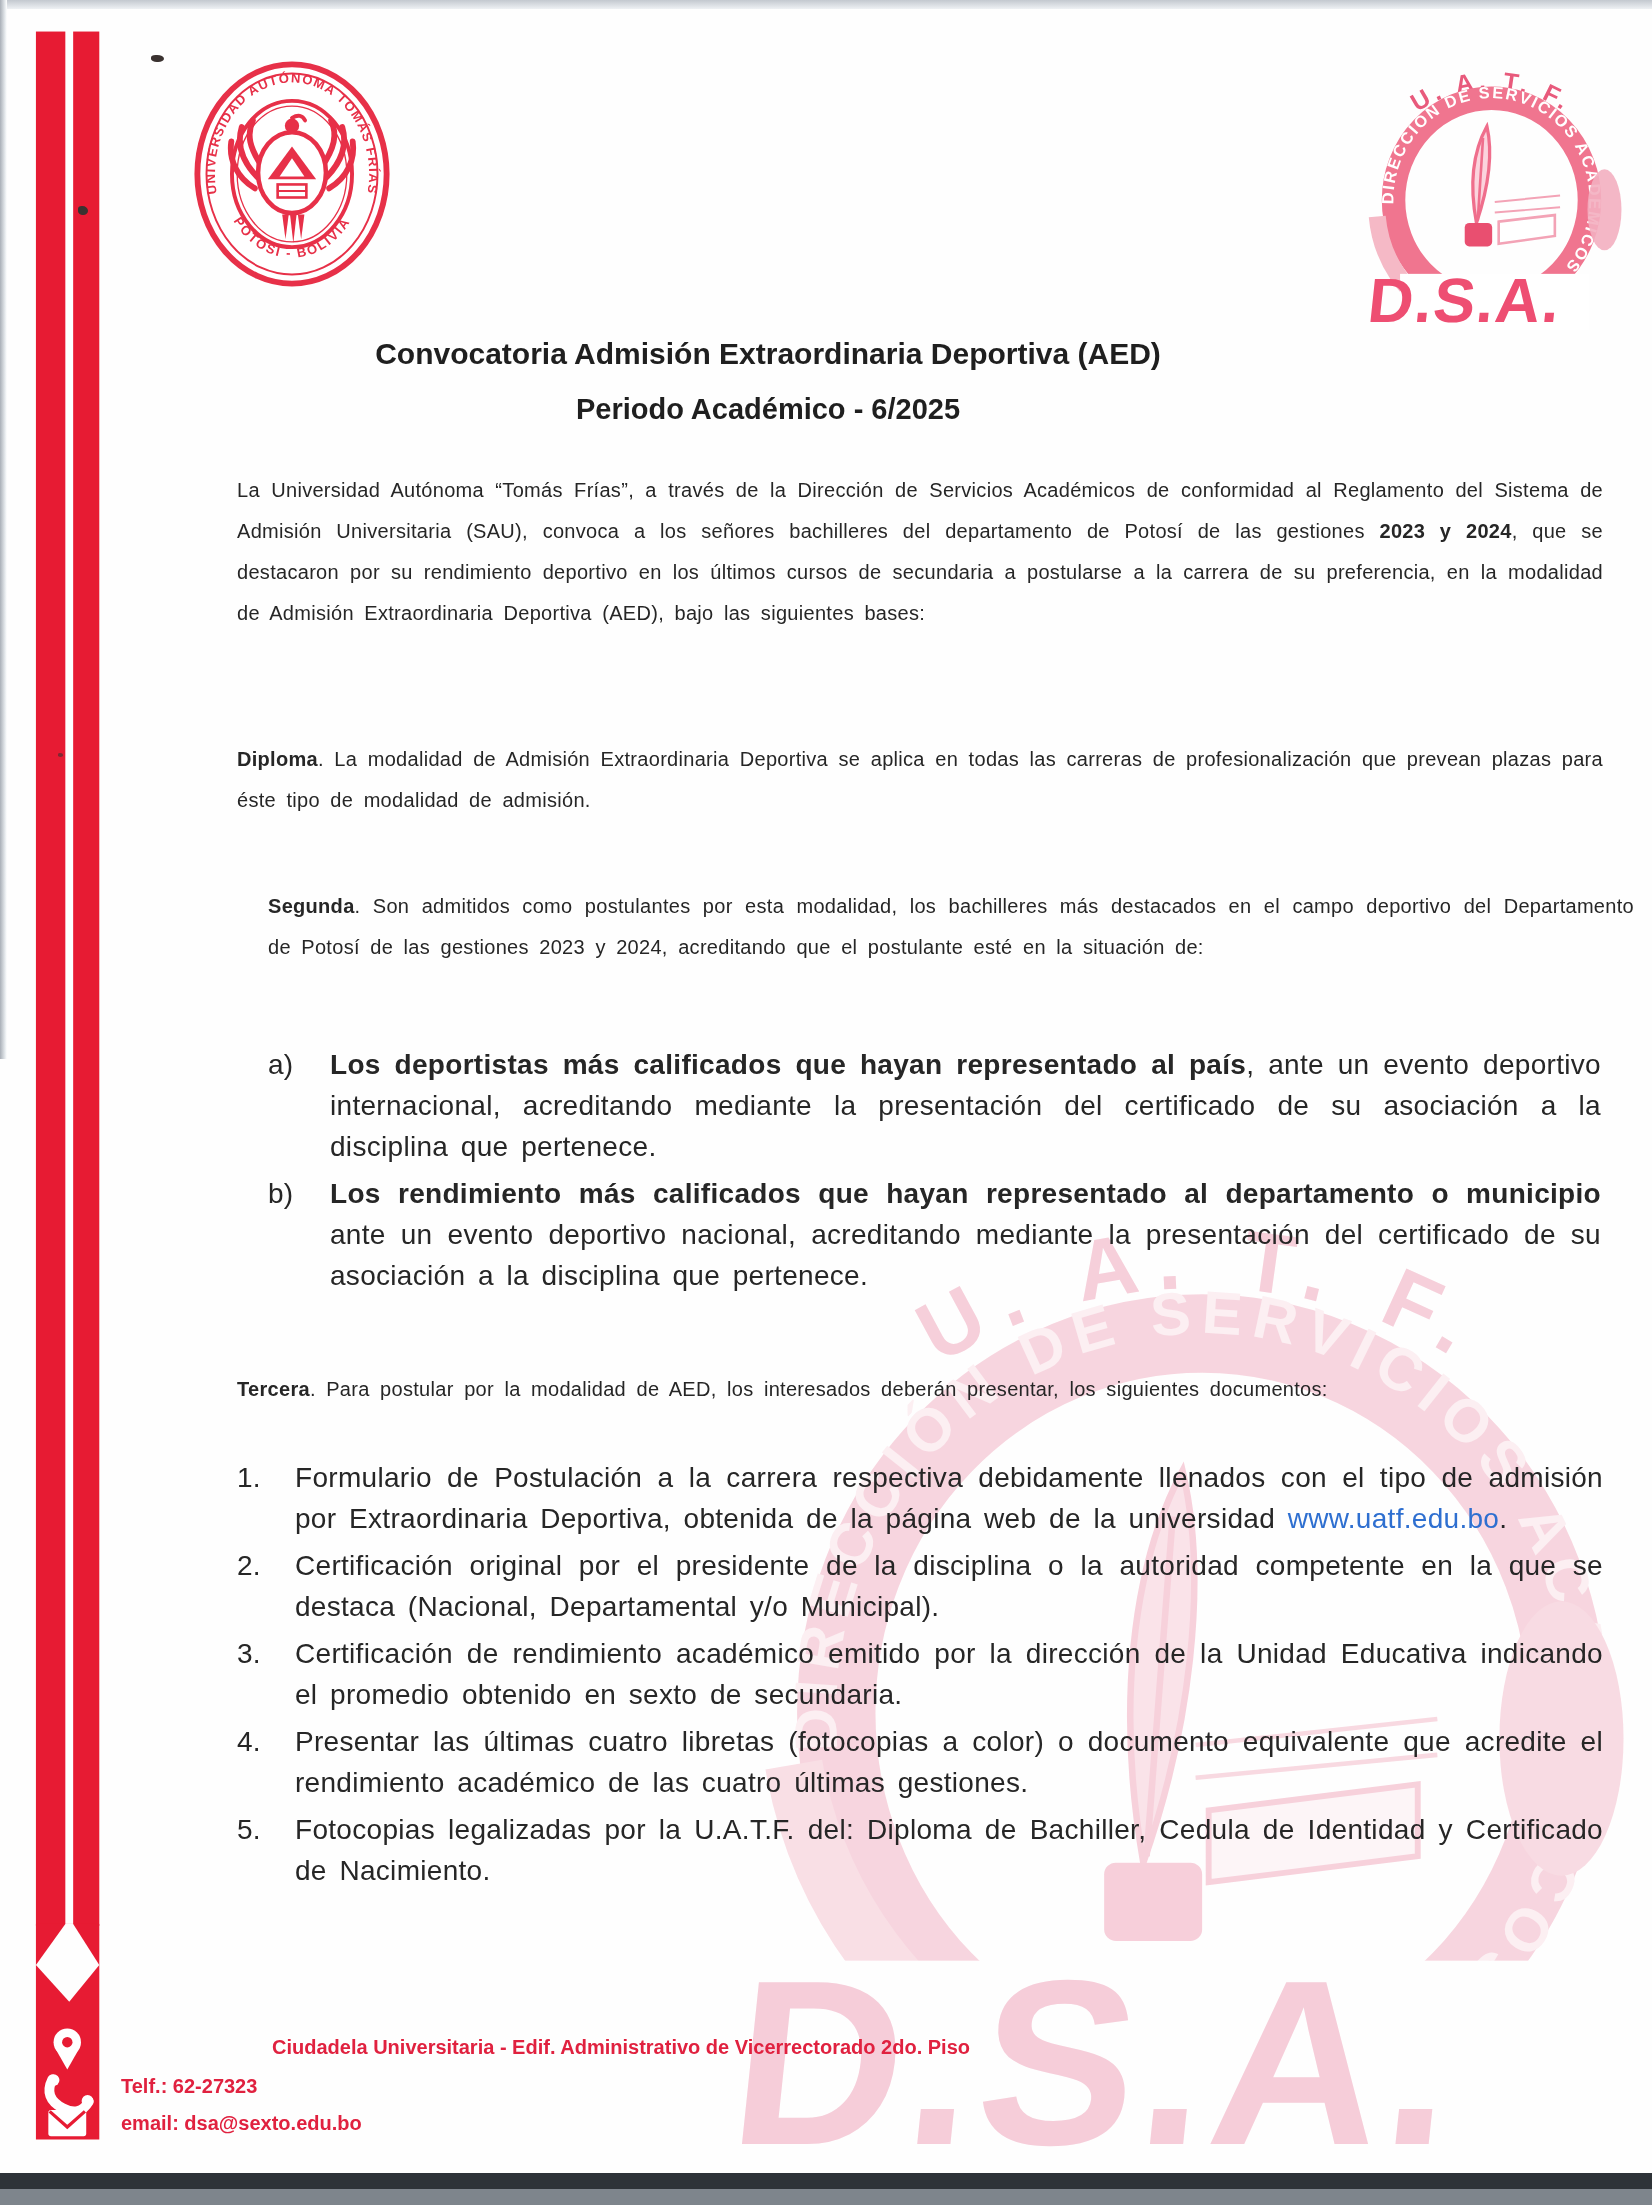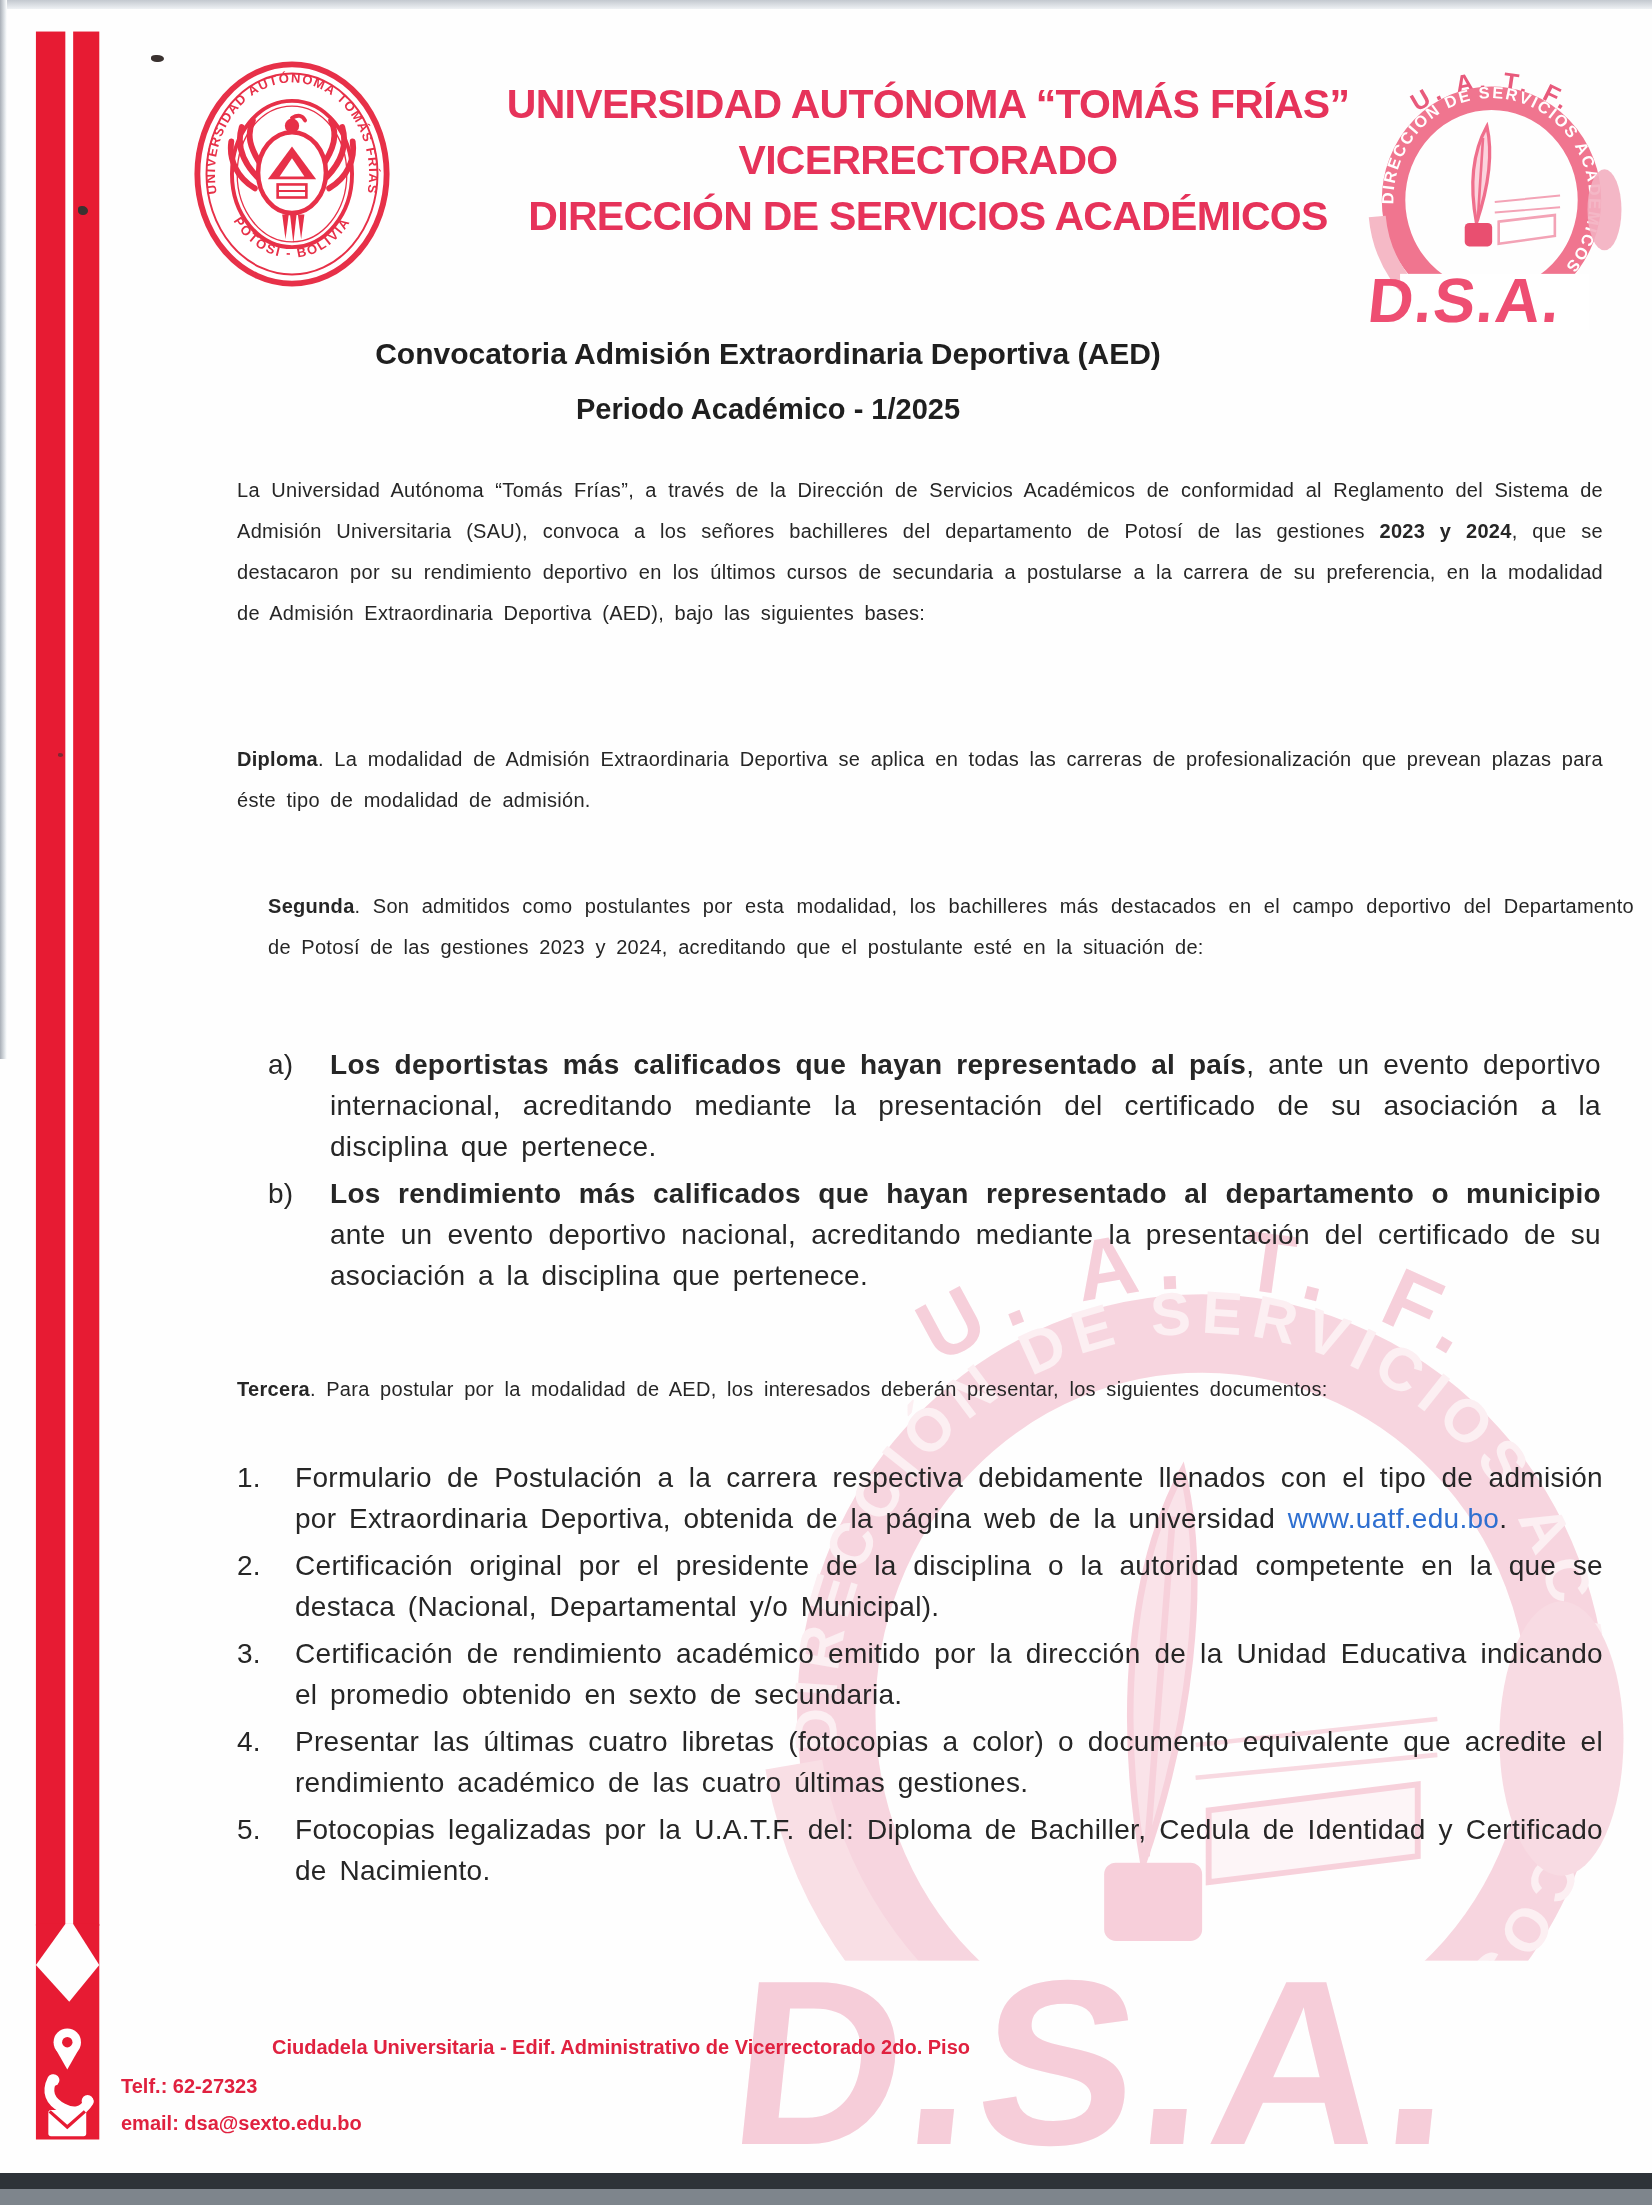--- a/index.html
+++ b/index.html
@@ -175,29 +175,24 @@
       <path d="M228,152 C206,192 201,242 212,300 C228,252 238,196 228,152 Z" fill="#fbd3dd" stroke="#ef6e8c" stroke-width="5"></path>
       <path d="M222,170 L214,296" stroke="#ef6e8c" stroke-width="4" fill="none"></path>
       <rect x="194" y="300" width="42" height="36" rx="7" fill="#e94f70"></rect>
       <path d="M246,298 L332,288 L332,320 L246,332 Z" fill="#fff" stroke="#f3a3b6" stroke-width="4"></path>
       <path d="M240,268 L340,258 M240,284 L340,276" stroke="#f3a3b6" stroke-width="3" fill="none"></path>
       <rect x="95" y="378" width="290" height="86" fill="#ffffff"></rect>
       <text x="238" y="452" text-anchor="middle" font-size="96" font-weight="bold" fill="#ee4e72" letter-spacing="2" transform="skewX(-6)">D.S.A.</text>
     </svg>
   </div>
 
-  <div class="hdr">
-    <div>UNIVERSIDAD AUTÓNOMA “TOMÁS FRÍAS”</div>
-    <div>VICERRECTORADO</div>
-    <div>DIRECCIÓN DE SERVICIOS ACADÉMICOS</div>
-  </div>
 
   <div class="doc-title">
     <div class="t1">Convocatoria Admisión Extraordinaria Deportiva (AED)</div>
-    <div class="t2">Periodo Académico - 1/2025</div>
+    <div class="t2">Periodo Académico - 6/2025</div>
   </div>
 
   <p class="para intro"><span>La Universidad Autónoma “Tomás Frías”, a través de la Dirección de Servicios Académicos de conformidad al Reglamento del Sistema de Admisión Universitaria (SAU), convoca a los señores bachilleres del departamento de Potosí de las gestiones </span><b>2023 y 2024</b><span>, que se destacaron por su rendimiento deportivo en los últimos cursos de secundaria a postularse a la carrera de su preferencia, en la modalidad de Admisión Extraordinaria Deportiva (AED), bajo las siguientes bases:</span></p>
 
   <p class="para primera"><b>Diploma</b><span>. La modalidad de Admisión Extraordinaria Deportiva se aplica en todas las carreras de profesionalización que prevean plazas para éste tipo de modalidad de admisión.</span></p>
 
   <p class="para segunda"><b>Segunda</b><span>. Son admitidos como postulantes por esta modalidad, los bachilleres más destacados en el campo deportivo del Departamento de Potosí de las gestiones 2023 y 2024, acreditando que el postulante esté en la situación de:</span></p>
 
   <div class="list letters">
     <div class="li"><span class="marker">a)</span><b>Los deportistas más calificados que hayan representado al país</b><span>, ante un evento deportivo internacional, acreditando mediante la presentación del certificado de su asociación a la disciplina que pertenece.</span></div>

